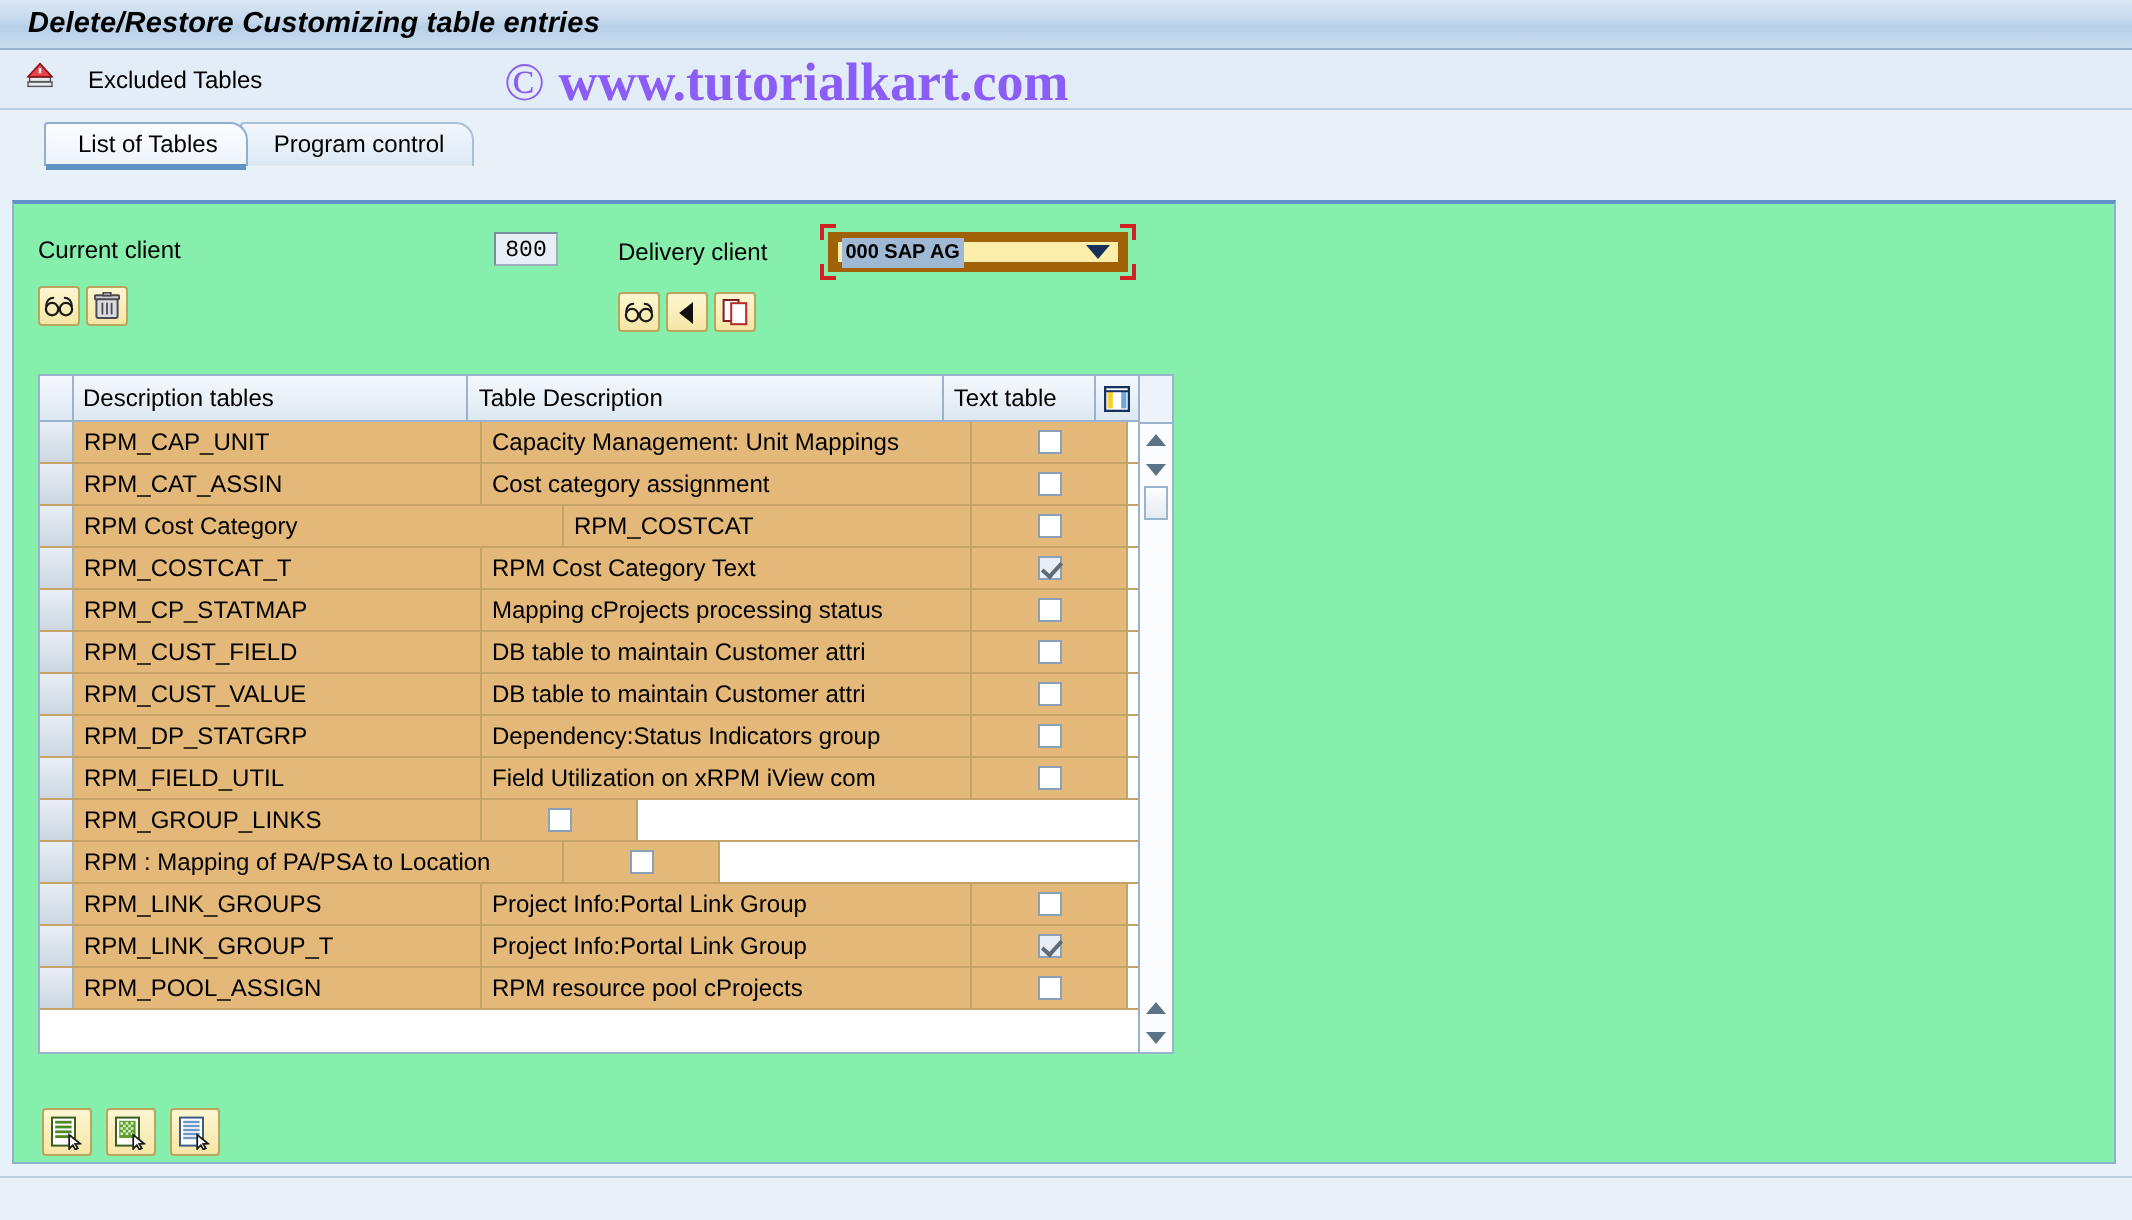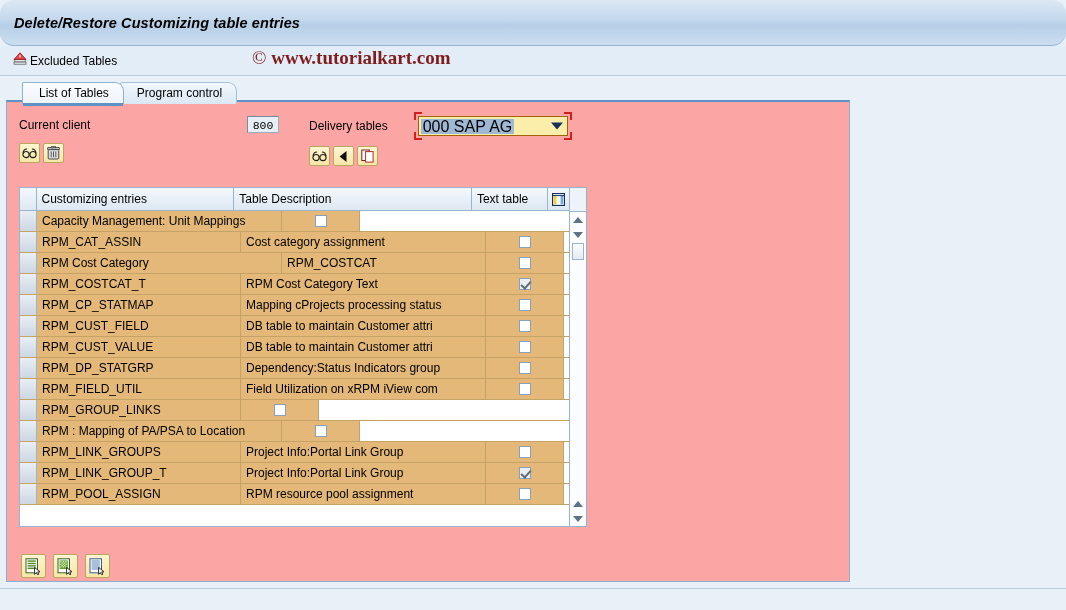--- a/index.html
+++ b/index.html
@@ -12,28 +12,27 @@
     background: #e8f0f8;
     font-family: "Liberation Sans", sans-serif;
     font-size: 12px;
     color: #000;
     overflow: hidden;
     position: relative;
   }
 
   
   .titlebar {
-    height: 46px;
+    height: 25px;
     background: linear-gradient(to bottom, #dce8f4 0%, #c3d7ec 45%, #b6cfe7 55%, #cbdef0 100%);
     border-bottom: 1px solid #9ab4d0;
     display: flex;
     align-items: center;
     padding-left: 14px;
     box-sizing: border-box;
-    border-radius: 14px;
   }
   .titlebar .title {
     font-weight: bold;
     font-style: italic;
     font-size: 14.5px;
     color: #000;
     letter-spacing: 0.1px;
   }
 
   
@@ -43,34 +42,34 @@
     border-bottom: 1px solid #b9cde1;
     display: flex;
     align-items: center;
     padding-left: 10px;
     box-sizing: border-box;
     position: relative;
   }
   .tb-entry {
     display: flex;
     align-items: center;
-    gap: 3px;
+    gap: 17px;
     cursor: default;
     padding: 2px 3px;
   }
   .tb-entry .lbl { font-size: 12px; }
 
   .watermark {
     position: absolute;
     left: 252px;
     top: 1px;
     font-family: "Liberation Serif", serif;
-    font-size: 19px;
+    font-size: 27px;
     font-weight: bold;
-    color: #7f1d1d;
+    color: #8b5cf6;
     white-space: nowrap;
     pointer-events: none;
   }
   .watermark .copy { font-weight: normal; }
 
   
   .tabstrip {
     height: 22px;
     padding-left: 22px;
     display: flex;
@@ -106,23 +105,23 @@
     height: 3px;
     background: #5f93c6;
   }
   .tab.inactive { z-index: 1; }
 
   
   .panel {
     position: absolute;
     left: 6px;
     top: 100px;
-    width: 844px;
+    width: 1052px;
     height: 482px;
-    background: #fca5a5;
+    background: #86efac;
     border: 1px solid #8eafd0;
     border-top: 2px solid #5f93c6;
     box-sizing: border-box;
   }
 
   
   .form-row {
     position: absolute;
     top: 14px;
     left: 6px;
@@ -160,27 +159,28 @@
     border: 2px solid #d02020;
   }
   .dd-focus-corner.tl { left: -4px; top: -4px; border-right: none; border-bottom: none; }
   .dd-focus-corner.tr { right: -4px; top: -4px; border-left: none; border-bottom: none; }
   .dd-focus-corner.bl { left: -4px; bottom: -4px; border-right: none; border-top: none; }
   .dd-focus-corner.br { right: -4px; bottom: -4px; border-left: none; border-top: none; }
   .dd {
     width: 150px;
     height: 20px;
     background: #fbeeaa;
-    border: 1px solid #a16207;
+    border: 5px solid #a16207;
     box-sizing: border-box;
     display: flex;
     align-items: center;
     padding-left: 2px;
-    font-size: 16px;
+    font-size: 10px;
     position: relative;
+    font-weight: bold;
   }
   .dd .sel-text {
     background: #9fb8d4;
     color: #000;
     padding: 0 2px;
     line-height: 15px;
   }
   .dd .arrow {
     position: absolute;
     right: 4px;
@@ -423,21 +423,21 @@
             <line x1="8.8" y1="5.4" x2="8.8" y2="11.2" stroke="#4b4b4b" stroke-width="0.9"></line>
             <rect x="0.4" y="1.6" width="12.2" height="2" rx="0.6" fill="#c9ced6" stroke="#4b4b4b" stroke-width="1"></rect>
             <rect x="4.6" y="0.3" width="3.8" height="1.5" fill="#c9ced6" stroke="#4b4b4b" stroke-width="0.9"></rect>
           </svg>
         </span>
       </div>
     </div>
 
     <div class="fld-group" style="left:296px; top:0;">
       <div style="display:flex; align-items:center;">
-        <span class="fld-label">Delivery tables</span>
+        <span class="fld-label">Delivery client</span>
         <span style="width:30px;"></span>
         <span class="dd-wrap">
           <span class="dd-focus-corner tl"></span>
           <span class="dd-focus-corner tr"></span>
           <span class="dd-focus-corner bl"></span>
           <span class="dd-focus-corner br"></span>
           <span class="dd">
             <span class="sel-text">000 SAP AG</span>
             <span class="arrow"></span>
           </span>
@@ -465,36 +465,37 @@
           </svg>
         </span>
       </div>
     </div>
   </div>
 
   <div class="tablewrap">
     <div class="tablecore">
       <div class="hdrrow">
         <div class="hdrcell c-sel"></div>
-        <div class="hdrcell c-name">Customizing entries</div>
+        <div class="hdrcell c-name">Description tables</div>
         <div class="hdrcell c-desc">Table Description</div>
         <div class="hdrcell c-text">Text table</div>
         <div class="hdrcell c-cfg">
           <svg width="13" height="13" viewBox="0 0 13 13">
             <rect x="0.5" y="0.5" width="12" height="12" fill="#fff" stroke="#16315c" stroke-width="1.3"></rect>
             <rect x="1.8" y="2.6" width="2.6" height="8.6" fill="#f5cf2e"></rect>
             <rect x="5.2" y="2.6" width="2.6" height="8.6" fill="#ffffff"></rect>
             <rect x="8.6" y="2.6" width="2.6" height="8.6" fill="#6ea8dc"></rect>
             <line x1="0.5" y1="2.6" x2="12.5" y2="2.6" stroke="#16315c" stroke-width="1"></line>
           </svg>
         </div>
       </div>
       <div class="bodyrows" id="rows-container">
           <div class="row">
             <div class="cell selcol"></div>
+            <div class="cell c-name">RPM_CAP_UNIT</div>
             <div class="cell c-desc">Capacity Management: Unit Mappings</div>
             <div class="cell c-text textcol">
               <span class="chk"></span>
             </div>
           </div>
           <div class="row">
             <div class="cell selcol"></div>
             <div class="cell c-name">RPM_CAT_ASSIN</div>
             <div class="cell c-desc">Cost category assignment</div>
             <div class="cell c-text textcol">
@@ -583,21 +584,21 @@
             <div class="cell selcol"></div>
             <div class="cell c-name">RPM_LINK_GROUP_T</div>
             <div class="cell c-desc">Project Info:Portal Link Group</div>
             <div class="cell c-text textcol">
               <span class="chk checked"></span>
             </div>
           </div>
           <div class="row">
             <div class="cell selcol"></div>
             <div class="cell c-name">RPM_POOL_ASSIGN</div>
-            <div class="cell c-desc">RPM resource pool assignment</div>
+            <div class="cell c-desc">RPM resource pool cProjects</div>
             <div class="cell c-text textcol">
               <span class="chk"></span>
             </div>
           </div>
         </div>
     </div>
 
     <div class="vscroll">
       <div class="vs-pad-top"></div>
       <div class="sb-btn">

